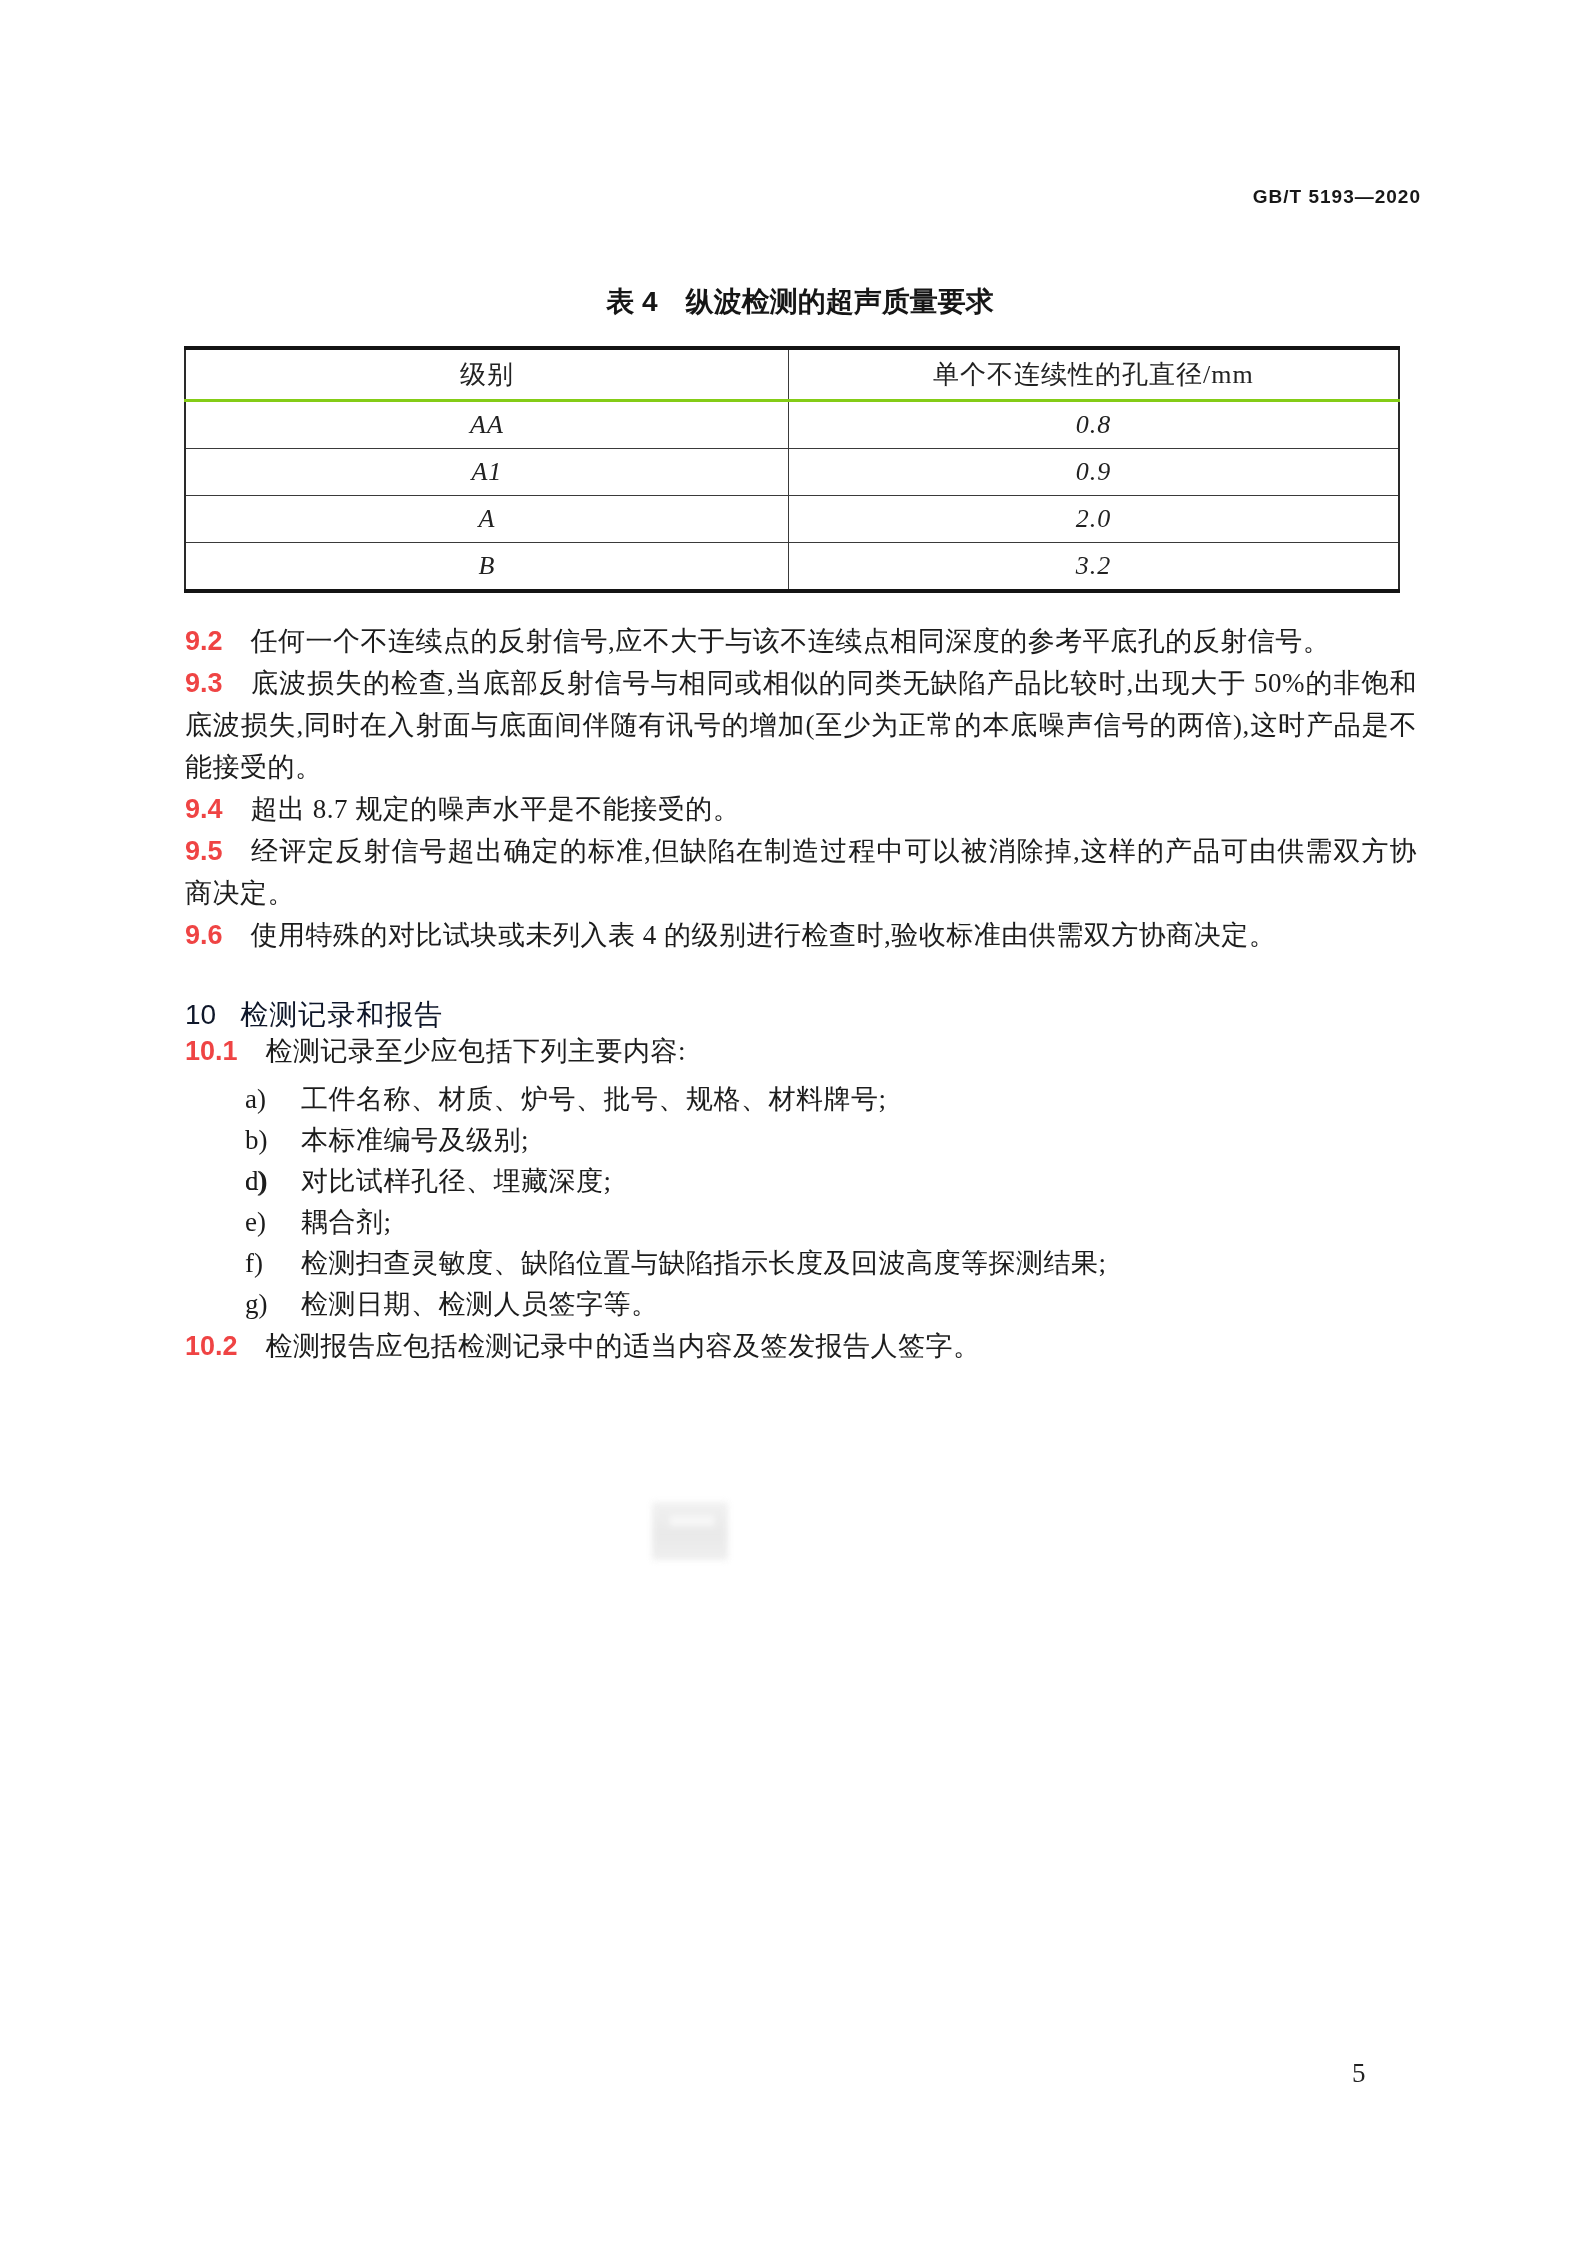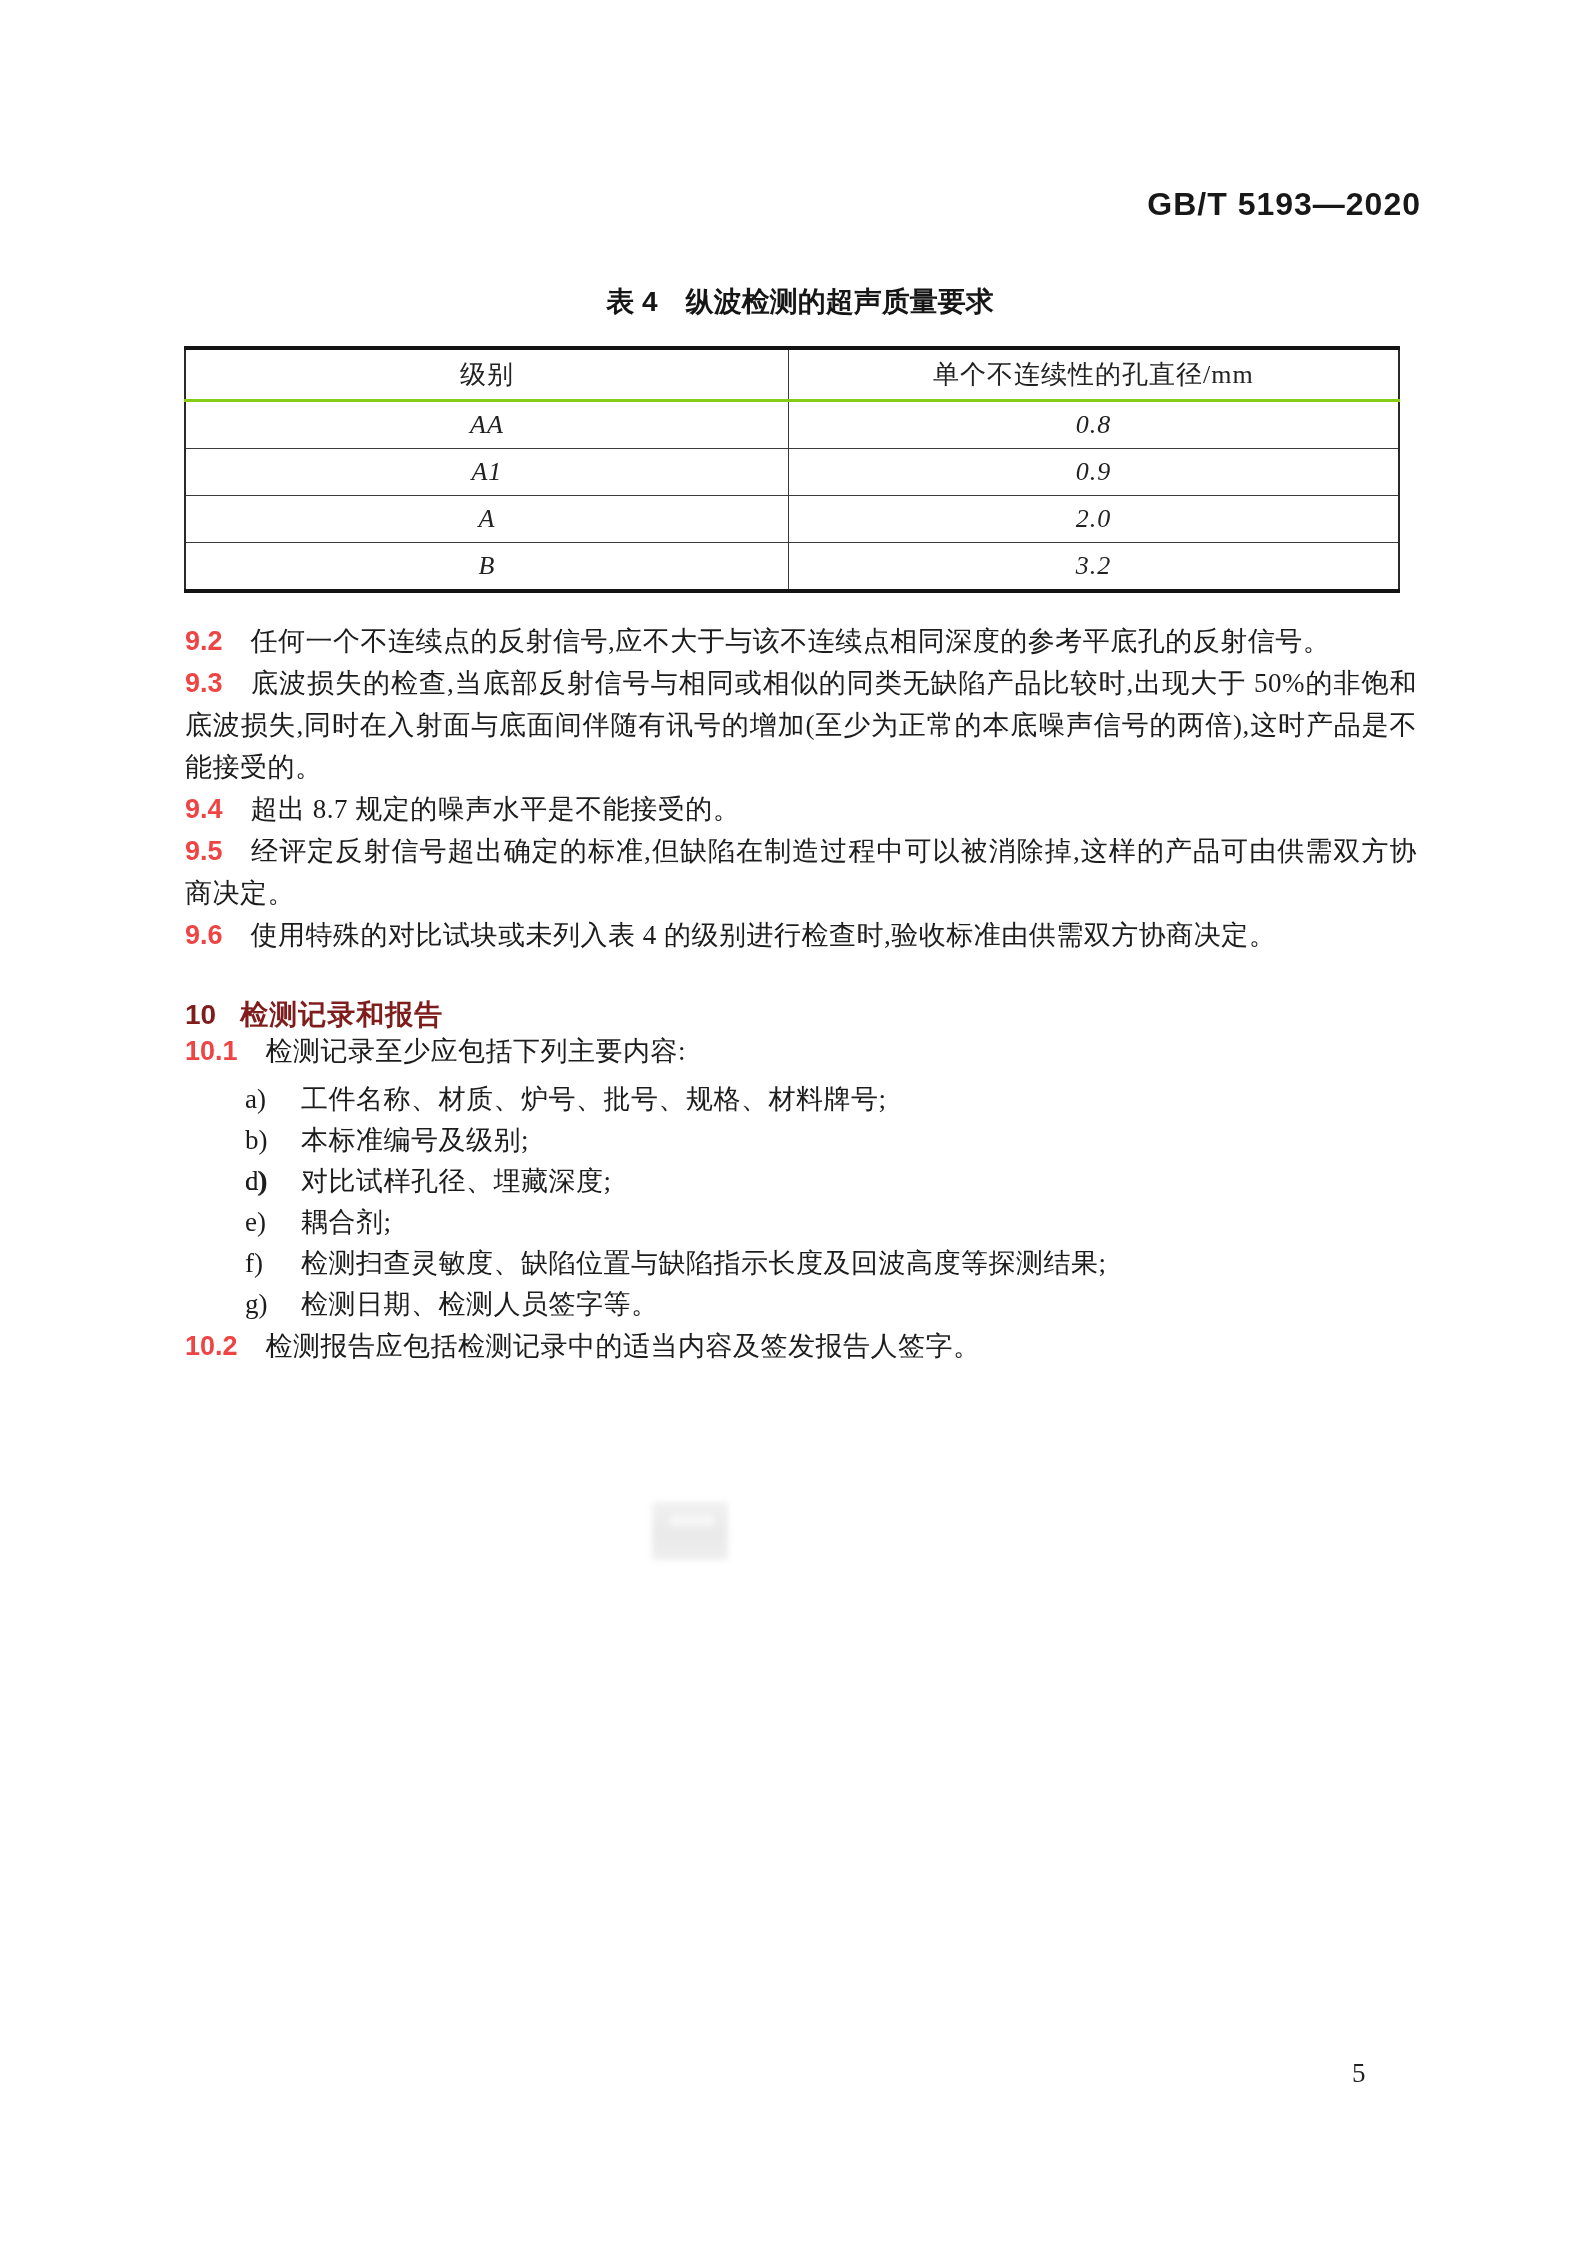--- a/index.html
+++ b/index.html
@@ -9,21 +9,21 @@
     margin:0 auto;
     background:#ffffff;
     font-family:"Liberation Serif", serif;
     color:#1d1d1d;
     overflow:hidden;
   }
   
   .std-code {
     position:absolute; top:186px; right:166px;
     font-family:"Liberation Sans", sans-serif;
-    font-weight:700; font-size:32px; letter-spacing:1px;
+    font-weight:700; font-size:19px; letter-spacing:1px;
     color:#181818;
     margin-left:43px;
   }
   
   .table-title {
     position:absolute; top:283px; left:185px; width:1230px;
     text-align:center;
     font-family:"Liberation Sans", sans-serif;
     font-weight:700; font-size:28px; color:#161616;
   }
@@ -62,22 +62,22 @@
   }
   p.clause { margin:0; }
   .clause-num {
     font-family:"Liberation Sans", sans-serif;
     font-weight:700; letter-spacing:0;
     margin-right:28px; color:#ef4444;
   }
   .sec-heading {
     margin:44px 0 0 0;
     font-family:"Liberation Sans", sans-serif;
-    font-weight:700; font-size:28px; line-height:30px;
-    color:#7f1d1d; letter-spacing:1px;
+    font-weight:400; font-size:28px; line-height:30px;
+    color:#0f172a; letter-spacing:1px;
   }
   .sec-heading .sec-num { margin-right:24px; letter-spacing:0; }
   .clause-10-1 { margin-top:48px; }
   .list { margin-top:7px; }
   .list-item {
     position:relative; margin:0;
     line-height:41px; padding-left:116px;
   }
   .list-marker {
     position:absolute; left:60px; top:0;

